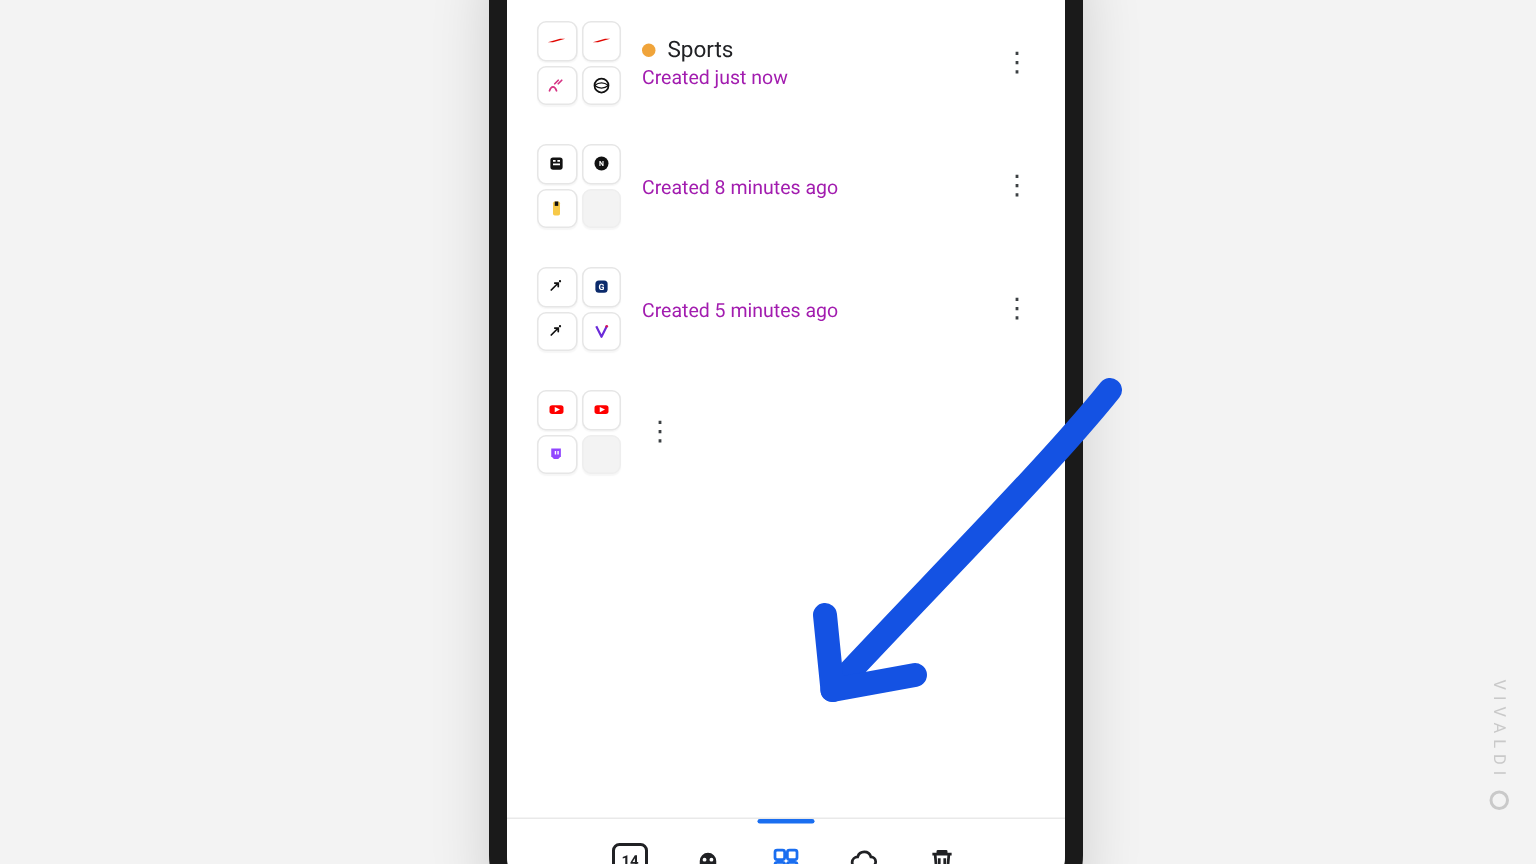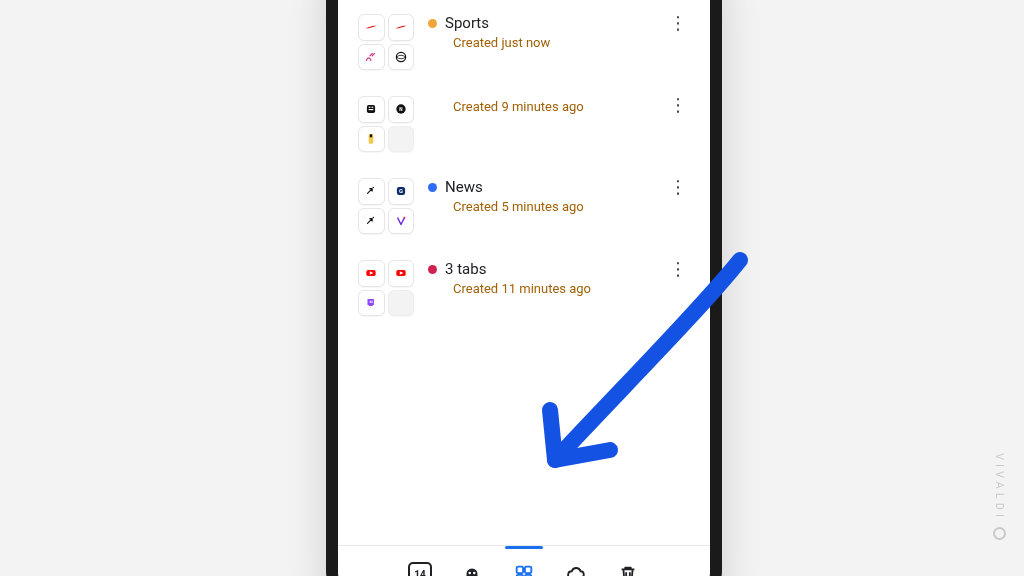--- a/index.html
+++ b/index.html
@@ -15,42 +15,42 @@
     width:372px; height:640px;
     background:#fff;
     border:12px solid #1a1a1a;
     border-radius:44px;
     box-shadow:0 10px 40px rgba(0,0,0,.15);
     overflow:hidden;
   }
   .screen { position:absolute; inset:0; background:#fff; display:flex; flex-direction:column; }
   .list { flex:1; padding:44px 16px 8px 16px; overflow:hidden; }
   .group {
-    display:flex; gap:14px;
+    display:flex; align-items:center; gap:14px;
     padding:8px 4px 18px 4px;
   }
   .thumbs {
     width:56px; height:56px;
     display:grid; grid-template-columns:1fr 1fr; grid-template-rows:1fr 1fr;
     gap:3px; flex:none;
   }
   .thumb {
     background:#fff;
     border:1px solid #e6e6e6;
     border-radius:6px;
     box-shadow:0 1px 1px rgba(0,0,0,.04);
     display:flex; align-items:center; justify-content:center;
     overflow:hidden;
   }
   .thumb.blank { background:#f3f3f3; border-color:#eee; }
   .thumb svg { width:14px; height:14px; }
   .meta { flex:1; min-width:0; }
   .title-row { display:flex; align-items:center; gap:8px; font-size:15px; }
   .dot { width:9px; height:9px; border-radius:50%; flex:none; }
-  .created { font-size:13px; color:#a16207; margin-top:3px;margin-left:25px; }
+  .created { font-size:13px; color:#a21caf; margin-top:3px; }
   .more { width:24px; text-align:center; color:#3c4043; font-size:18px; line-height:1; letter-spacing:0; cursor:pointer; }
   .bottom-sep { height:1px; background:#e9e9e9; margin:0 0 0 0; }
   .toolbar {
     height:56px; display:flex; align-items:center; justify-content:center; gap:26px;
     position:relative;
   }
   .tb-btn { width:26px; height:26px; display:flex; align-items:center; justify-content:center; cursor:pointer; position:relative; }
   .tb-btn svg { width:22px; height:22px; }
   .tb-btn.active::before {
     content:""; position:absolute; top:-15px; left:-6px; right:-6px; height:3px;
@@ -130,21 +130,21 @@
             </div>
           <div class="thumb">
               <svg viewBox="0 0 24 24">
                 <rect x="8" y="4" width="8" height="16" rx="2" fill="#f7c948"></rect>
                 <rect x="10" y="4" width="4" height="5" fill="#111"></rect>
               </svg>
             </div>
           <div class="thumb blank"></div>
         </div>
         <div class="meta">
-          <div class="created">Created 9 minutes ago</div>
+          <div class="created">Created 8 minutes ago</div>
         </div>
         <div class="more">⋮</div>
       </div>
 
       <div class="group">
         <div class="thumbs">
           <div class="thumb">
               <svg viewBox="0 0 24 24">
                 <path d="M6 16 L14 8 M14 8 L14 12 M14 8 L10 8" stroke="#111" stroke-width="2" fill="none" stroke-linecap="round"></path>
                 <circle cx="16" cy="6" r="1.3" fill="#111"></circle>
@@ -163,24 +163,20 @@
               </svg>
             </div>
           <div class="thumb">
               <svg viewBox="0 0 24 24">
                 <path d="M6 6 L12 18 L18 6" stroke="#6b2bd9" stroke-width="2.5" fill="none" stroke-linejoin="round"></path>
                 <circle cx="18" cy="6" r="1.5" fill="#d4145a"></circle>
               </svg>
             </div>
         </div>
         <div class="meta">
-          <div class="title-row">
-            <span class="dot" style="background:#2f6df6"></span>
-            <span>News</span>
-          </div>
           <div class="created">Created 5 minutes ago</div>
         </div>
         <div class="more">⋮</div>
       </div>
 
       <div class="group">
         <div class="thumbs">
           <div class="thumb">
               <svg viewBox="0 0 24 24">
                 <rect x="4" y="7" width="16" height="10" rx="3" fill="#ff0000"></rect>
@@ -194,27 +190,20 @@
               </svg>
             </div>
           <div class="thumb">
               <svg viewBox="0 0 24 24">
                 <path d="M6 5 H17 V14 L14 17 H9 L6 14 Z" fill="#9146ff"></path>
                 <rect x="10" y="8" width="1.6" height="4" fill="#fff"></rect>
                 <rect x="13" y="8" width="1.6" height="4" fill="#fff"></rect>
               </svg>
             </div>
           <div class="thumb blank"></div>
-        </div>
-        <div class="meta">
-          <div class="title-row">
-            <span class="dot" style="background:#d0214f"></span>
-            <span>3 tabs</span>
-          </div>
-          <div class="created">Created 11 minutes ago</div>
         </div>
         <div class="more">⋮</div>
       </div>
 
     </div>
 
     <div class="bottom-sep"></div>
 
     <div class="toolbar">
       <div class="tb-btn">

